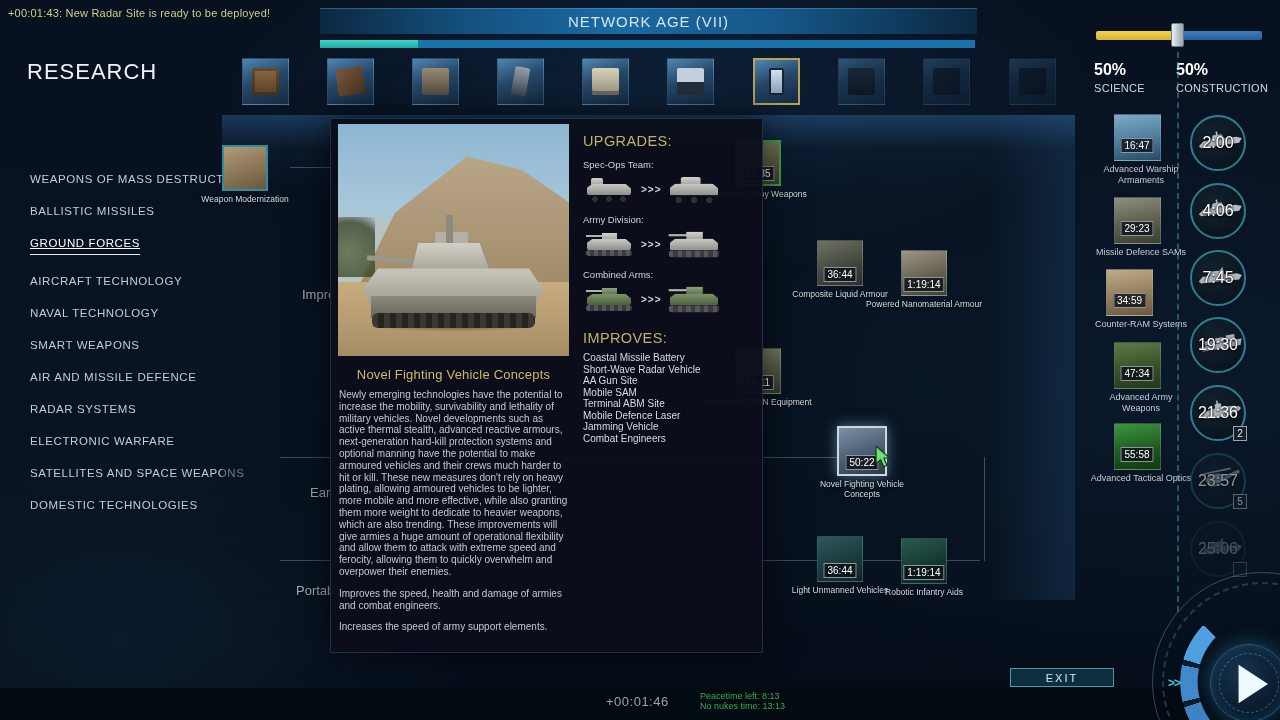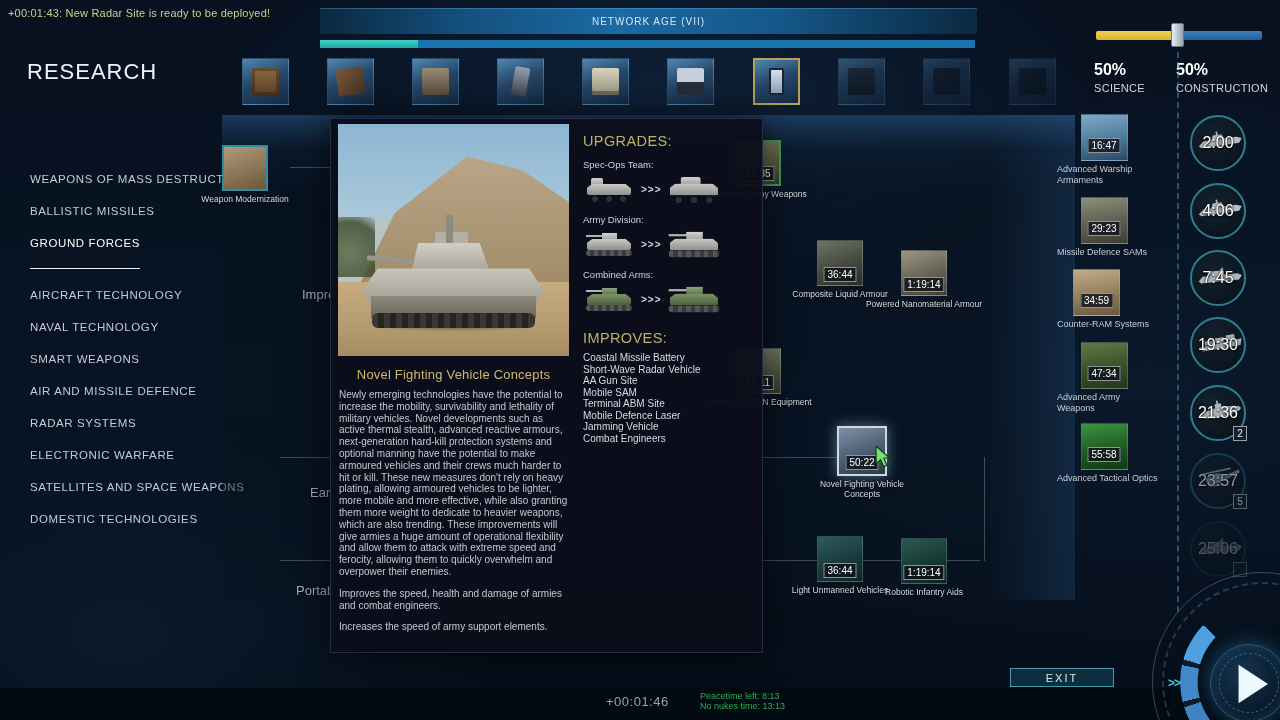--- a/index.html
+++ b/index.html
@@ -11,38 +11,38 @@
       radial-gradient(500px 300px at 120px 640px, rgba(16,36,58,.5), transparent 75%),
       radial-gradient(700px 420px at 1150px 380px, rgba(14,34,58,.35), transparent 75%),
       linear-gradient(180deg,#071120 0%,#081323 55%,#050d18 100%);
     color:#dbe3ea;}
   .abs{position:absolute;}
   
   .notif{left:8px;top:7px;font-size:11px;color:#ccd08a;letter-spacing:.2px;}
   .era-bar{left:320px;top:8px;width:657px;height:26px;display:flex;align-items:center;justify-content:center;
     background:linear-gradient(90deg,#0b2840 0%,#14507e 22%,#1a6aa4 45%,#155788 70%,#0b2840 100%);
     border-top:1px solid rgba(120,180,220,.35);}
-  .era-bar span{font-size:10px;letter-spacing:1px;color:#d3e4f0;}
+  .era-bar span{font-size:15px;letter-spacing:1px;color:#d3e4f0;}
   .era-progress{left:320px;top:40px;width:655px;height:8px;background:#1a74ac;}
   .era-progress .fill{height:100%;background:linear-gradient(180deg,#3fd2c8,#1fa9a2);}
   
   .alloc-track{left:1096px;top:31px;width:166px;height:9px;border-radius:2px;overflow:hidden;display:flex;}
   .alloc-track .sci{background:linear-gradient(180deg,#f0d254,#d8b52e);}
   .alloc-track .con{background:linear-gradient(180deg,#3f7fbd,#255e97);flex:1;}
   .alloc-handle{left:1171px;top:23px;width:13px;height:24px;border-radius:2px;
     background:linear-gradient(90deg,#e9eff4,#b9c5cd 55%,#95a3ad);border:1px solid #6c7a84;}
   .alloc-lab{top:61px;width:86px;text-align:left;}
   .alloc-lab .pct{font-size:16px;font-weight:bold;color:#fff;}
   .alloc-lab .cap{font-size:11px;color:#cfd8e0;margin-top:3px;letter-spacing:.3px;}
   .v-dash{left:1177px;top:52px;height:560px;width:0;border-left:2px dashed rgba(60,140,160,.55);}
   
   .side-title{left:27px;top:59px;font-size:22px;font-weight:500;letter-spacing:1px;color:#eef3f7;}
   .side-list{left:30px;top:173px;list-style:none;margin:0;padding:0;}
   .side-list li{margin-bottom:20px;font-size:11.5px;letter-spacing:.6px;color:#c2ccd6;cursor:pointer;width:max-content;}
-  .side-list li.sel{color:#fff;border-bottom:1px solid #e8eef2;padding-bottom:19px;}
+  .side-list li.sel{color:#fff;border-bottom:1px solid #e8eef2;padding-bottom:5px;text-decoration:underline;}
   
   .era-ic{top:58px;width:47px;height:47px;background:linear-gradient(160deg,#4e86b2 0%,#27486a 45%,#142a42 100%);
     border:1px solid rgba(130,170,200,.2);cursor:pointer;}
   .era-ic .obj{position:absolute;inset:9px;border-radius:2px;}
   .era-ic.sel{border:2px solid #b5a256;}
   .o-tv{background:linear-gradient(180deg,#8a6a42,#5a3e24);box-shadow:inset 0 0 0 3px rgba(30,20,10,.35);}
   .o-radio{background:linear-gradient(135deg,#7a5a3e,#46311f);transform:rotate(-8deg);}
   .o-machine{background:linear-gradient(180deg,#9a8a72,#564c40);}
   .o-phone{inset:8px 15px !important;background:linear-gradient(180deg,#97a0ad,#39424f);transform:rotate(10deg);}
   .o-pc{background:linear-gradient(180deg,#d9d3bd,#98947f);box-shadow:inset 0 -4px 0 #6c685a;}
@@ -126,21 +126,21 @@
   .vtracks{left:3px;right:3px;bottom:3px;height:6px;border-radius:3px;
     background:repeating-linear-gradient(90deg,#55565a 0 4px,#3a3b3f 4px 8px);}
   .vwheels{left:6px;right:6px;bottom:2px;height:7px;
     background:radial-gradient(circle 3px at 6px 4px,#2e2f33 90%,transparent),
                radial-gradient(circle 3px at 20px 4px,#2e2f33 90%,transparent),
                radial-gradient(circle 3px at 34px 4px,#2e2f33 90%,transparent);}
   .veh.green .vbody{background:linear-gradient(180deg,#7c9468,#4c5e3e);}
   .veh.green .vturret{background:linear-gradient(180deg,#8ca478,#56684a);}
   .veh.big{transform:scale(1.1);}
   
-  .qitem{left:1080px;width:110px;margin-left:-31px;cursor:pointer;}
+  .qitem{left:1113px;width:110px;margin-left:-31px;text-align:center;cursor:pointer;}
   .qthumb{position:relative;width:47px;height:47px;margin:0 auto;border:1px solid rgba(140,170,190,.25);}
   .qtimer{top:52%;}
   .qlabel{margin-top:3px;font-size:9px;line-height:10.5px;color:#c6ced6;margin-left:8px;}
   .q-warship{background:linear-gradient(170deg,#7fa9c6 0%,#4d7c9c 55%,#274a66 100%);}
   .q-sam{background:linear-gradient(170deg,#8e8e7c 0%,#5e5e50 55%,#3c3c32 100%);}
   .q-cram{background:linear-gradient(170deg,#c0ac88 0%,#937e5c 55%,#6a583e 100%);margin-left:24px;}
   .q-army{background:linear-gradient(170deg,#5e7a48 0%,#3a5028 55%,#243618 100%);}
   .q-optics{background:linear-gradient(170deg,#3e9440 0%,#1f5c22 55%,#103812 100%);}
   .circ{left:1190px;width:56px;height:56px;border-radius:50%;border:2px solid #2c7f8f;cursor:pointer;
     background:radial-gradient(circle at 40% 35%, #13222e, #0a141e 75%);}

